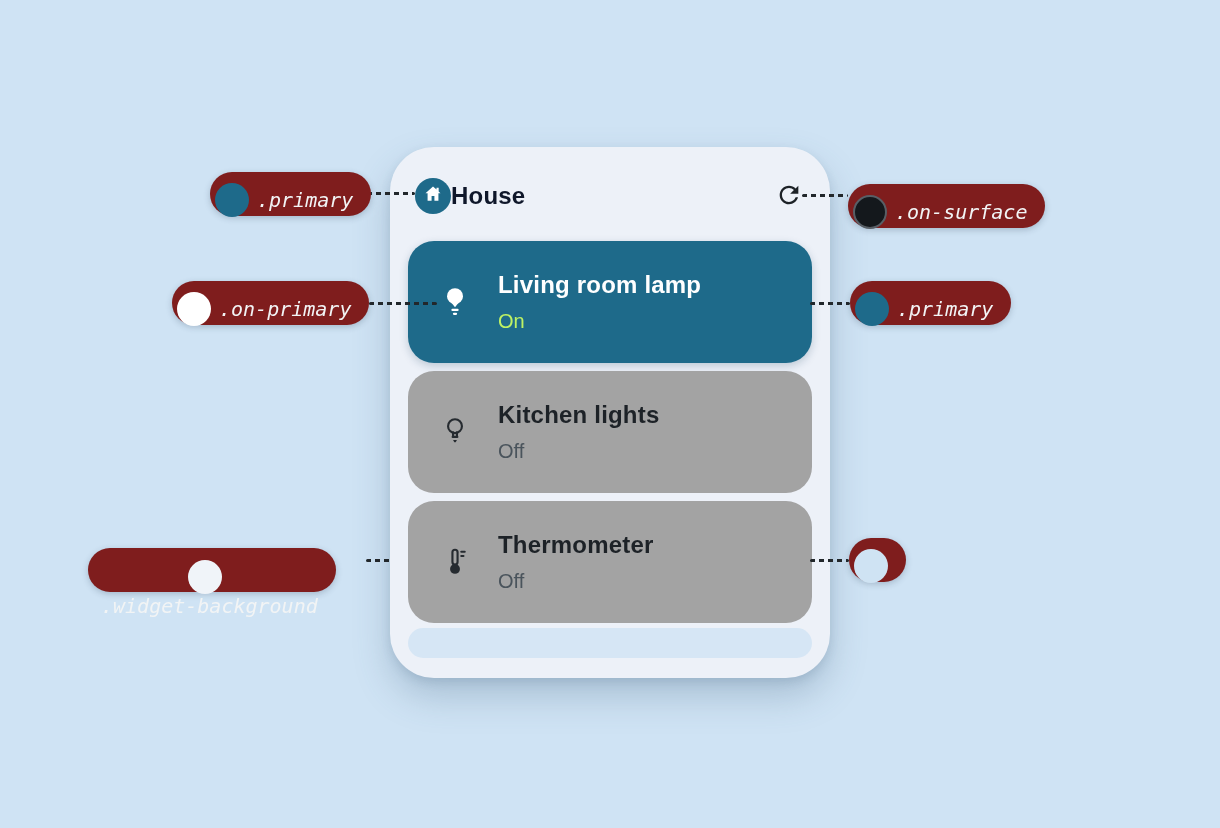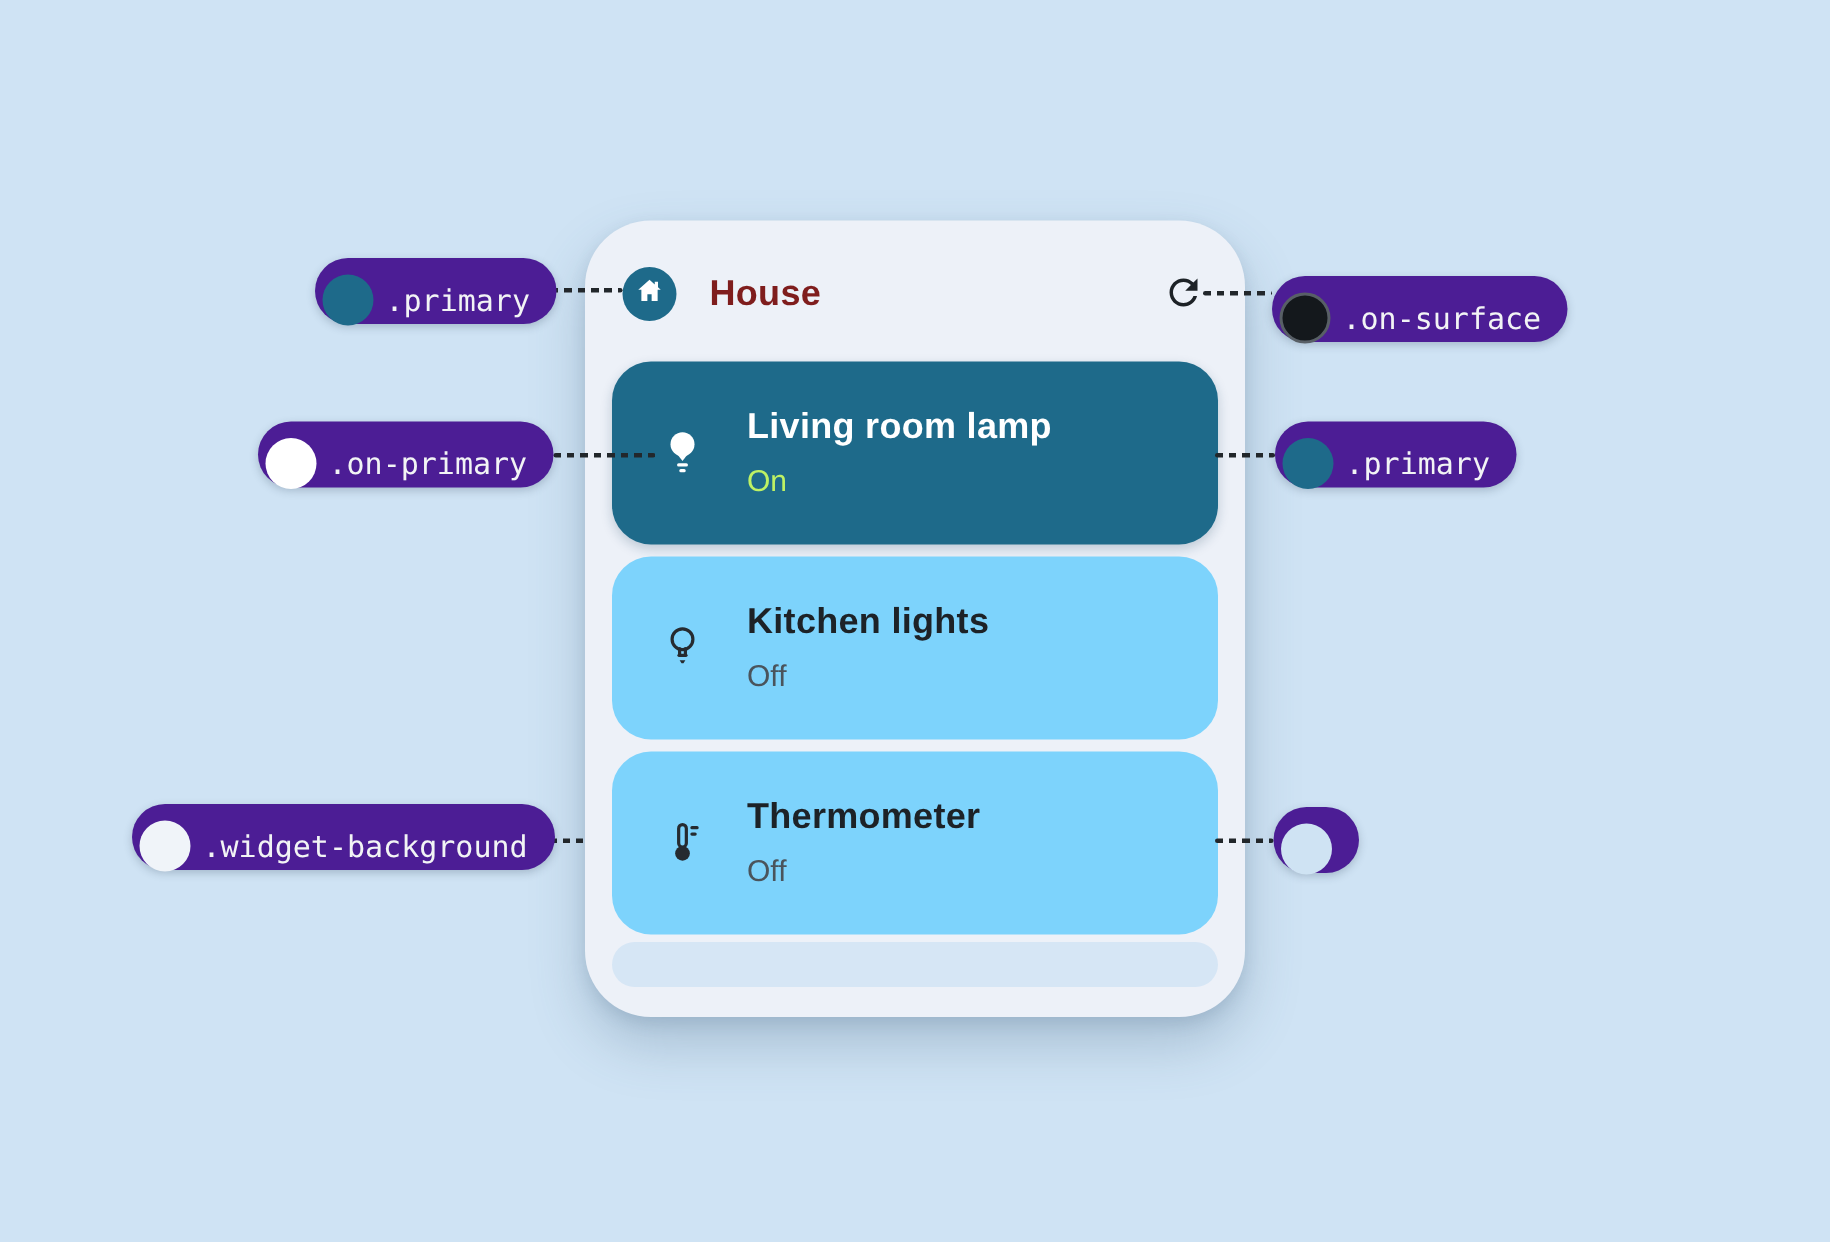--- a/index.html
+++ b/index.html
@@ -7,61 +7,61 @@
   .stage{position:relative;width:1220px;height:828px;background:#cfe3f4;overflow:hidden;}
 
   
   .widget{position:absolute;left:390px;top:147px;width:440px;height:531px;
     background:#edf1f8;border-radius:44px;
     box-shadow:0 18px 36px rgba(70,100,130,.28), 0 4px 10px rgba(70,100,130,.16);}
   .widget-header{position:absolute;left:25px;top:31px;right:27px;height:36px;
     display:flex;align-items:center;}
   .house-badge{width:36px;height:36px;border-radius:50%;background:#1e6a8a;
     display:flex;align-items:center;justify-content:center;flex:0 0 auto;}
-  .widget-title{margin-left:22px;font-size:24px;font-weight:600;color:#7f1d1d;letter-spacing:.2px;text-align:center;}
+  .widget-title{font-size:24px;font-weight:600;color:#0f172a;letter-spacing:.2px;text-align:center;}
   .refresh-btn{margin-left:auto;width:28px;height:28px;display:flex;align-items:center;
     justify-content:center;cursor:pointer;background:none;border:none;padding:0;}
 
   .device-card{position:absolute;left:18px;width:404px;height:122px;border-radius:26px;
     display:flex;align-items:center;padding:0 0 0 32px;box-sizing:border-box;cursor:pointer;}
   .device-card .icon-wrap{width:30px;display:flex;justify-content:center;flex:0 0 auto;}
   .device-text{margin-left:28px;display:flex;flex-direction:column;gap:11px;}
   .device-name{font-size:24px;font-weight:600;letter-spacing:.2px;}
   .device-status{font-size:20px;}
 
   .card-active{background:#1e6a8a;top:94px;box-shadow:0 3px 8px rgba(20,60,90,.22);}
   .card-active .device-name{color:#ffffff;}
   .card-active .device-status{color:#bef264;}
-  .card-idle{background:#7dd3fc;}
+  .card-idle{background:#a3a3a3;}
   .card-idle .device-name{color:#1d2227;}
   .card-idle .device-status{color:#4a545c;}
   .card-kitchen{top:224px;}
   .card-thermo{top:354px;}
 
   .partial-row{position:absolute;left:18px;top:481px;width:404px;height:30px;
     border-radius:16px;background:#d6e6f5;}
 
   
-  .callout{position:absolute;height:44px;border-radius:22px;background:#4c1d95;
+  .callout{position:absolute;height:44px;border-radius:22px;background:#7f1d1d;
     display:flex;align-items:center;padding:12px 18px 0 5px;box-sizing:border-box;
-    box-shadow:0 2px 6px rgba(40,60,85,.25);z-index:3;}
+    box-shadow:0 2px 6px rgba(40,60,85,.25);z-index:3;font-style:italic;}
   .swatch{width:34px;height:34px;border-radius:50%;flex:0 0 auto;box-sizing:border-box;}
   .callout-label{margin-left:8px;font-family:"DejaVu Sans Mono", monospace;
     font-size:20px;color:#f2f4f5;white-space:nowrap;}
   .sw-primary{background:#1e6a8a;}
   .sw-on-surface{background:#14181c;border:2px solid #585f66;}
   .sw-on-primary{background:#ffffff;}
   .sw-widget-bg{background:#f0f4f9;}
   .sw-secondary{background:#cfe3f3;}
 
   .co-primary-tl{left:210px;top:172px;}
   .co-on-surface{left:848px;top:184px;align-items:center;}
   .co-on-primary{left:172px;top:281px;align-items:center;}
   .co-primary-r{left:850px;top:281px;}
-  .co-widget-bg{left:88px;top:536px;}
+  .co-widget-bg{left:88px;top:548px;flex-direction:column;}
   .co-secondary{left:849px;top:538px;}
 
   
   .connector{position:absolute;height:3px;z-index:2;border-radius:2px;
     background-image:repeating-linear-gradient(90deg,#22272b 0 5px,transparent 5px 9px);}
   .cn-tl{left:367px;top:192px;width:48px;}
   .cn-tr{left:802px;top:194px;width:46px;}
   .cn-lm{left:369px;top:302px;width:68px;}
   .cn-rm{left:810px;top:302px;width:40px;}
   .cn-bl{left:366px;top:559px;width:26px;}

